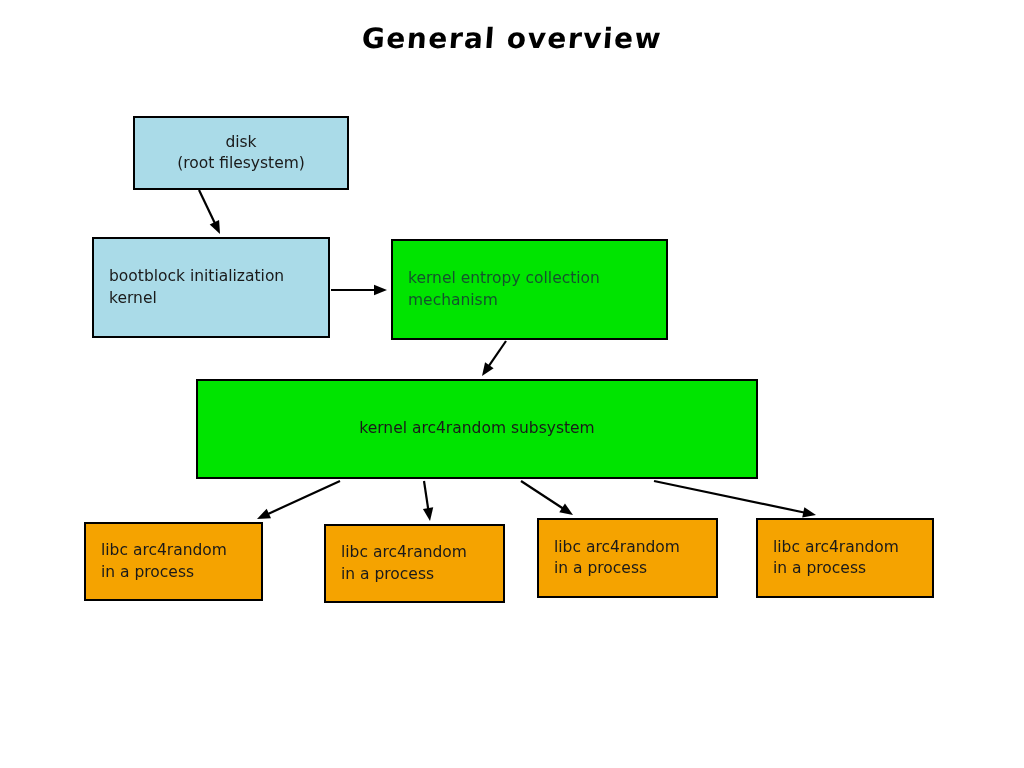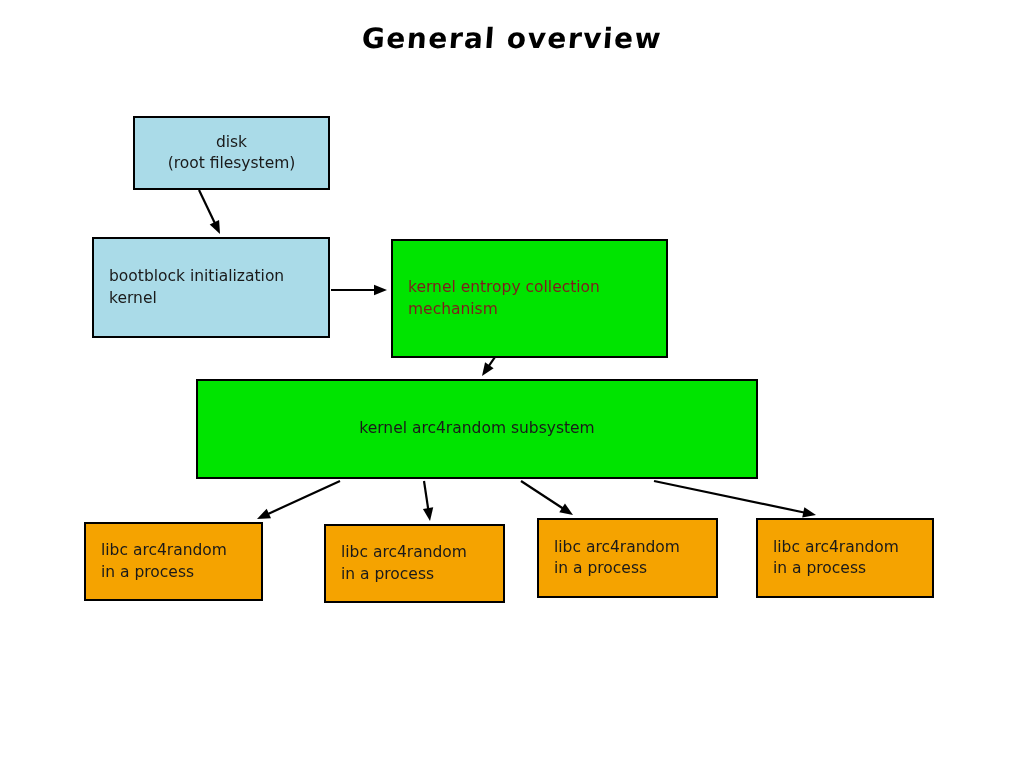--- a/index.html
+++ b/index.html
@@ -99,25 +99,25 @@
         <line x1="521" y1="481" x2="563.793334246291" y2="508.9802570071903" stroke="#000000" stroke-width="2.2"></line>
         <polygon points="573,515 559.2736983308338,512.2380002738873 564.965091705854,503.53351628856245" fill="#000000"></polygon>
       </g>
       <g>
         <line x1="654" y1="481" x2="805.2345442968563" y2="512.7405833709452" stroke="#000000" stroke-width="2.2"></line>
         <polygon points="816,515 802.2091008534587,517.418904861694 804.3452765754741,507.2406558332672" fill="#000000"></polygon>
       </g>
     </svg>
 
   <div id="node-layer">
-      <div class="node blue center-text" style="left: 133px; top: 116px; width: 197px; height: 74px; background: rgb(170, 219, 232); border-color: rgb(0, 0, 0); color: rgb(26, 26, 26);"><span>disk
+      <div class="node blue center-text" style="left: 133px; top: 116px; width: 216px; height: 74px; background: rgb(170, 219, 232); border-color: rgb(0, 0, 0); color: rgb(26, 26, 26);"><span>disk
 (root filesystem)</span></div>
       <div class="node blue left-text" style="left: 92px; top: 237px; width: 238px; height: 101px; background: rgb(170, 219, 232); border-color: rgb(0, 0, 0); color: rgb(26, 26, 26);"><span>bootblock initialization
 kernel</span></div>
-      <div class="node green left-text" style="left: 391px; top: 239px; width: 277px; height: 119px; background: rgb(0, 228, 0); border-color: rgb(0, 0, 0); color: #7f1d1d;"><span>kernel entropy collection
+      <div class="node green left-text" style="left: 391px; top: 239px; width: 277px; height: 101px; background: rgb(0, 228, 0); border-color: rgb(0, 0, 0); color: #14532d;"><span>kernel entropy collection
 mechanism</span></div>
       <div class="node green center-text" style="left: 196px; top: 379px; width: 562px; height: 100px; background: rgb(0, 228, 0); border-color: rgb(0, 0, 0); color: rgb(26, 26, 26);"><span>kernel arc4random subsystem</span></div>
       <div class="node orange left-text" style="left: 84px; top: 522px; width: 179px; height: 79px; background: rgb(245, 163, 0); border-color: rgb(0, 0, 0); color: rgb(26, 26, 26);"><span>libc arc4random
 in a process</span></div>
       <div class="node orange left-text" style="left: 324px; top: 524px; width: 181px; height: 79px; background: rgb(245, 163, 0); border-color: rgb(0, 0, 0); color: rgb(26, 26, 26);"><span>libc arc4random
 in a process</span></div>
       <div class="node orange left-text" style="left: 537px; top: 518px; width: 181px; height: 80px; background: rgb(245, 163, 0); border-color: rgb(0, 0, 0); color: rgb(26, 26, 26);"><span>libc arc4random
 in a process</span></div>
       <div class="node orange left-text" style="left: 756px; top: 518px; width: 178px; height: 80px; background: rgb(245, 163, 0); border-color: rgb(0, 0, 0); color: rgb(26, 26, 26);"><span>libc arc4random
 in a process</span></div>

